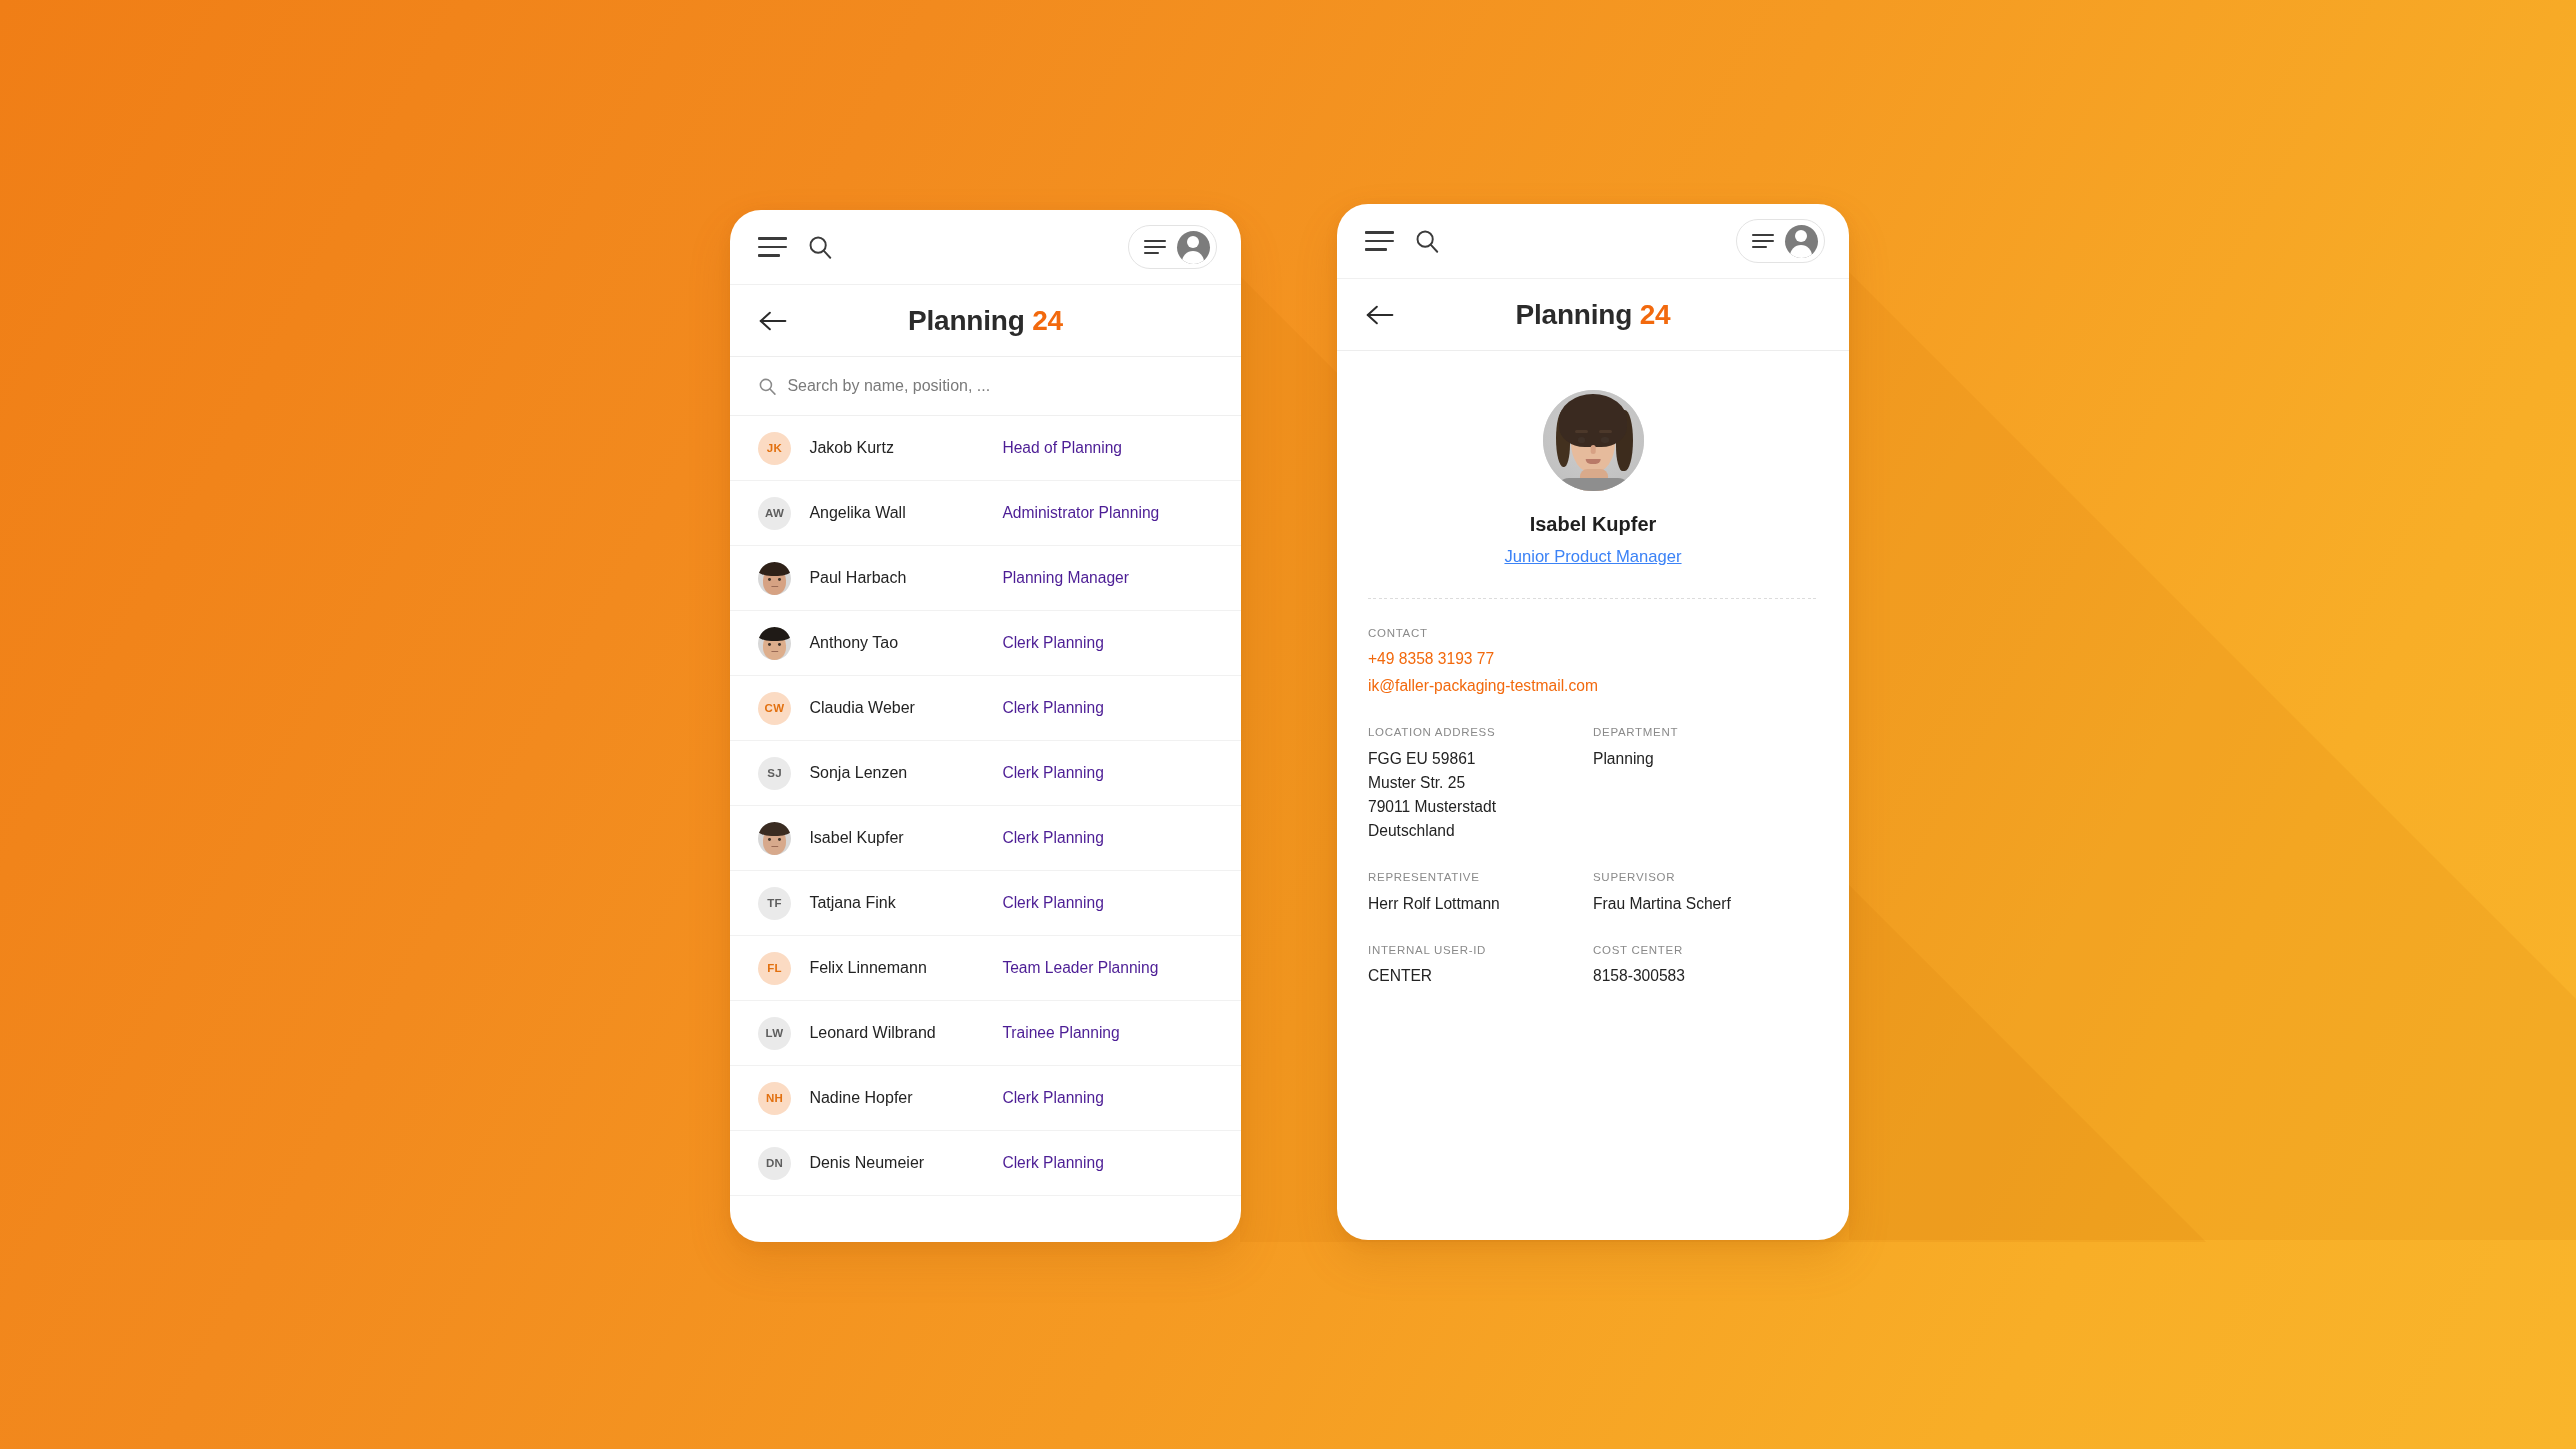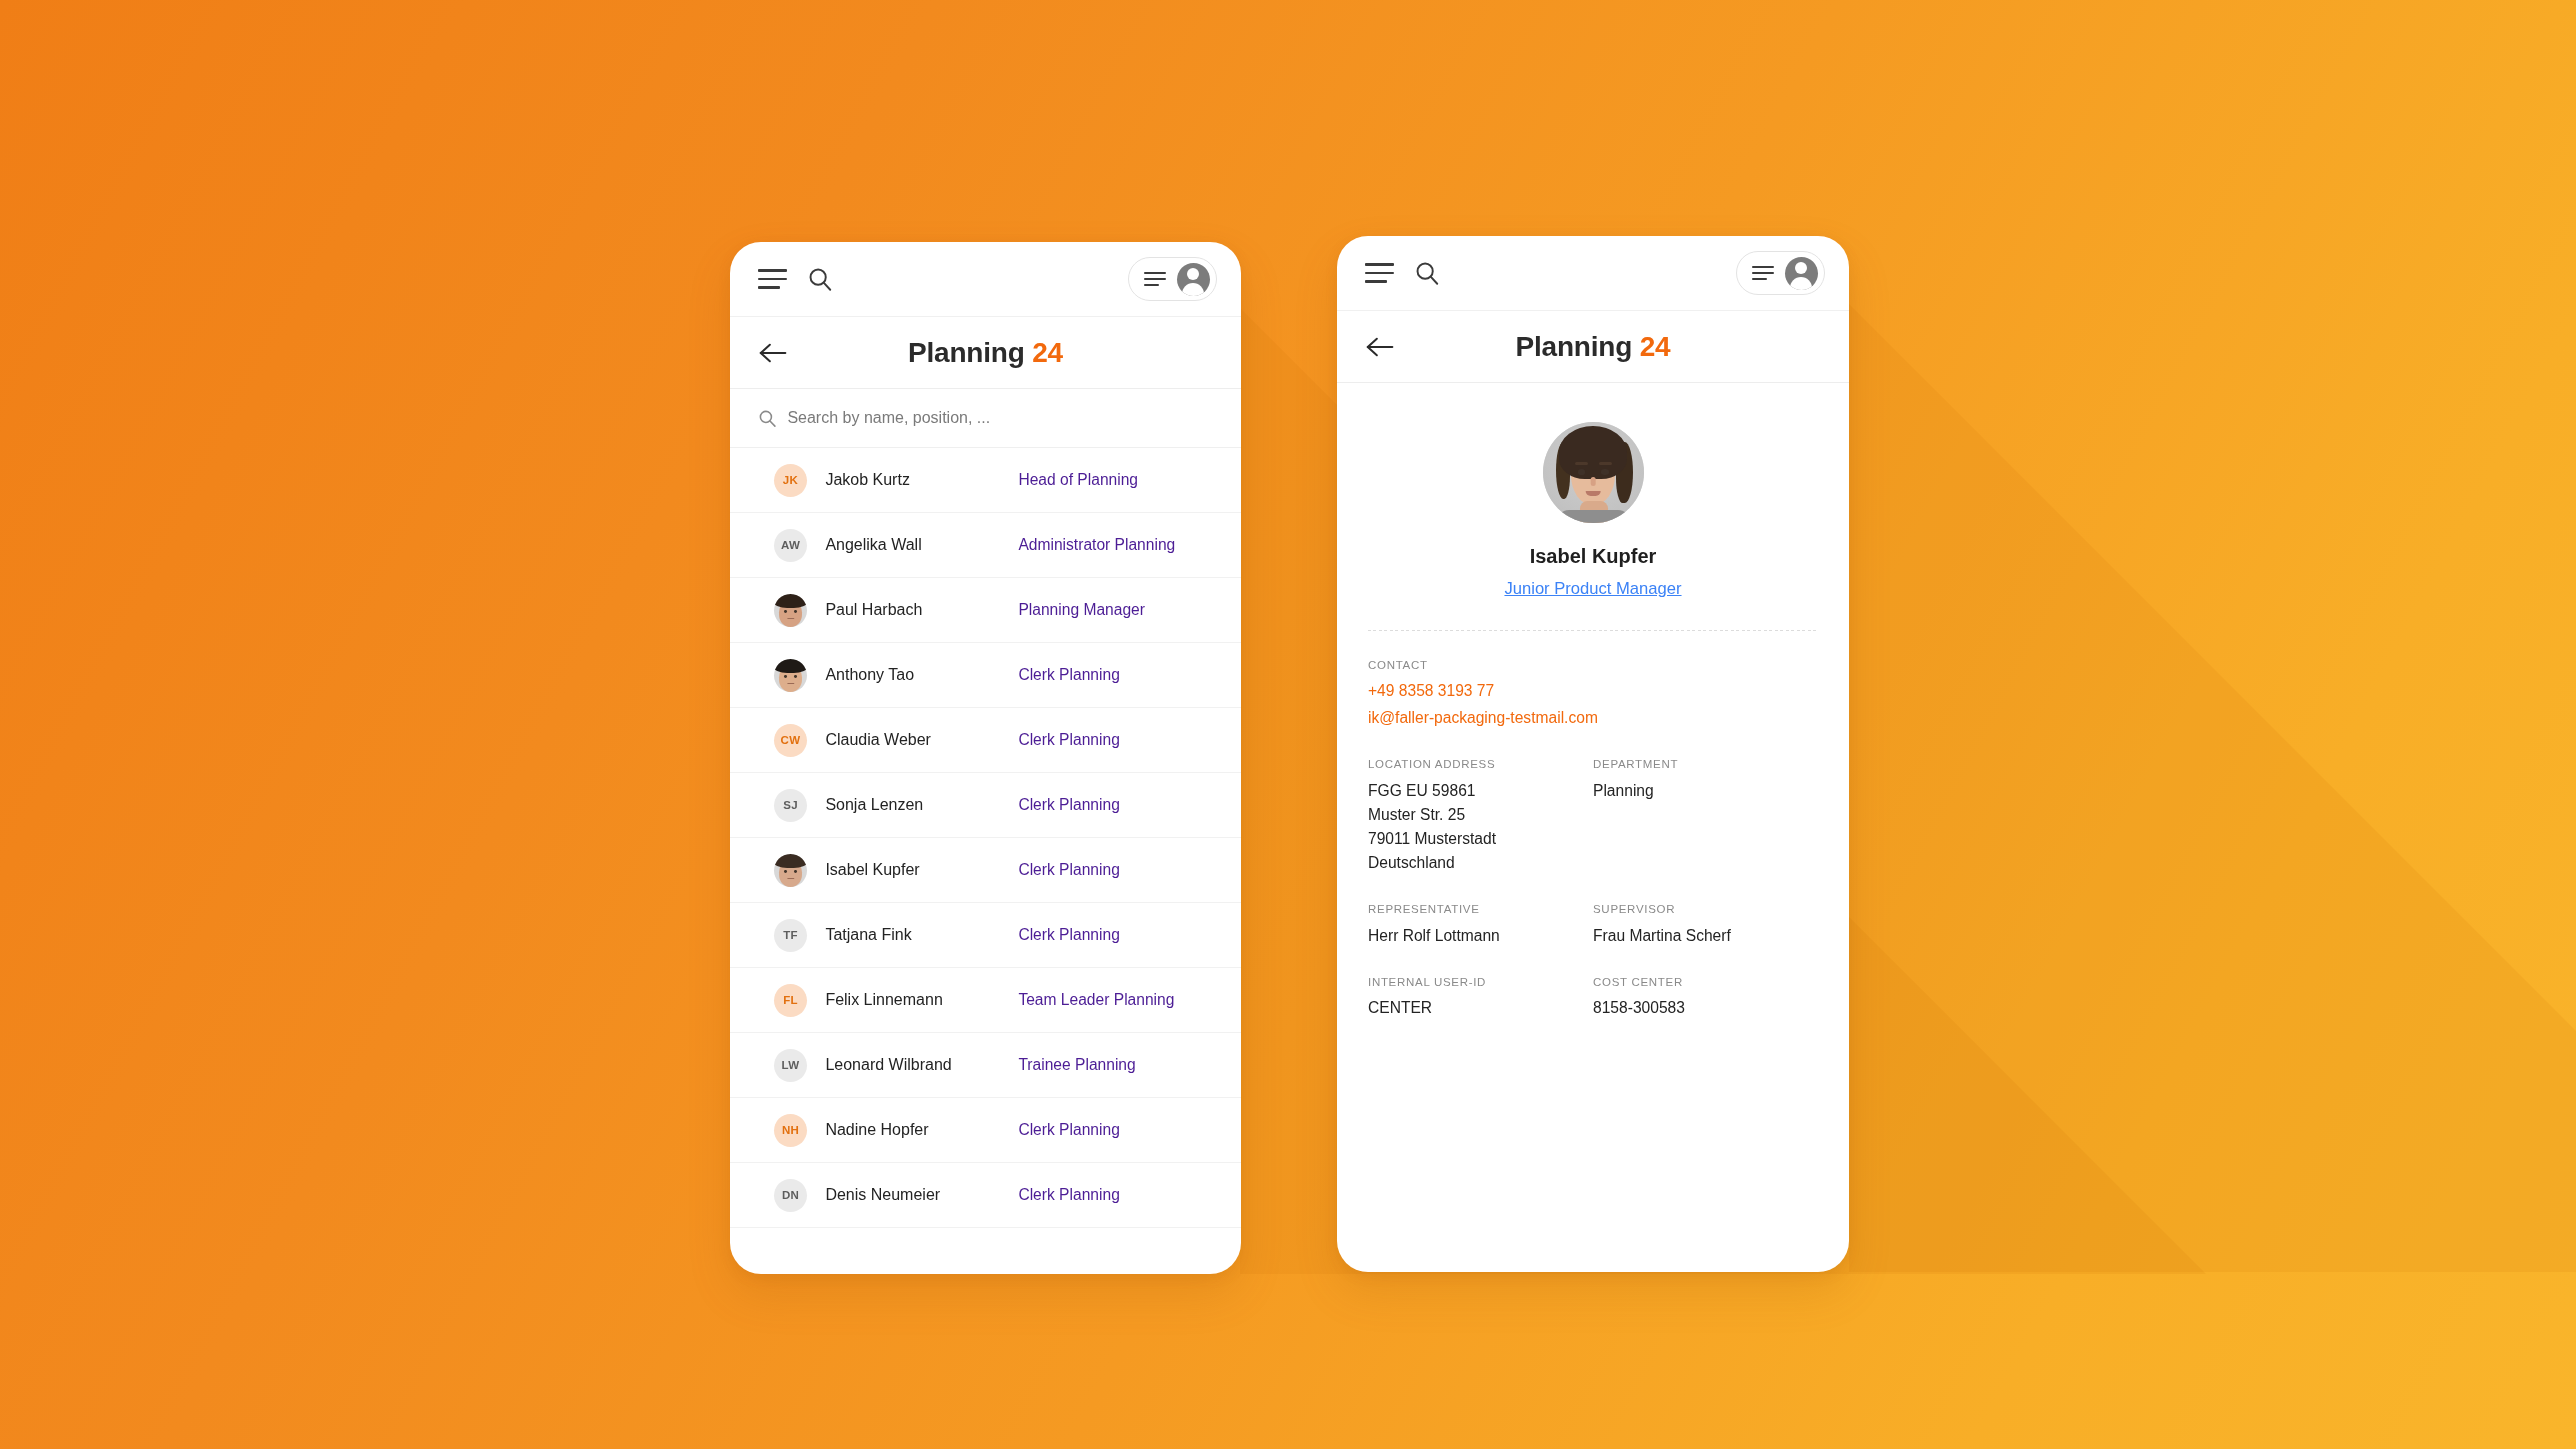--- a/index.html
+++ b/index.html
@@ -17,21 +17,21 @@
   }
 
   
   .long-shadow {
     position: absolute;
     background: rgba(209, 115, 11, 0.13);
     transform-origin: top left;
     pointer-events: none;
   }
 
-  .scene { position: absolute; inset: 0; margin-top: 32px; }
+  .scene { position: absolute; inset: 0; }
 
   
   .phone {
     position: absolute;
     background: #ffffff;
     border-radius: 31px;
     overflow: hidden;
     box-shadow: 0 20px 44px rgba(160, 80, 0, 0.16),
                 0 3.7px 13px rgba(160, 80, 0, 0.10);
   }
@@ -121,21 +121,21 @@
     border: none; outline: none; font-family: inherit;
     font-size: 16px; color: #6f6f6f; width: 100%; background: transparent;
   }
   .searchrow .sinput::placeholder { color: #7a7a7a; opacity: 1; }
 
   
   .people-list { overflow: hidden; }
   .person-row {
     display: flex; align-items: center;
     height: 65px;
-    padding: 0 44px;
+    padding: 0 28px;
     border-bottom: 0.9px solid #f1f1f1;
     cursor: pointer;
   }
   .p-avatar {
     width: 33px; height: 33px; border-radius: 50%;
     flex: none; margin-right: 18.4px;
     display: flex; align-items: center; justify-content: center;
     font-size: 11.5px; font-weight: bold; letter-spacing: 0.3px;
     overflow: hidden; position: relative;
   }

